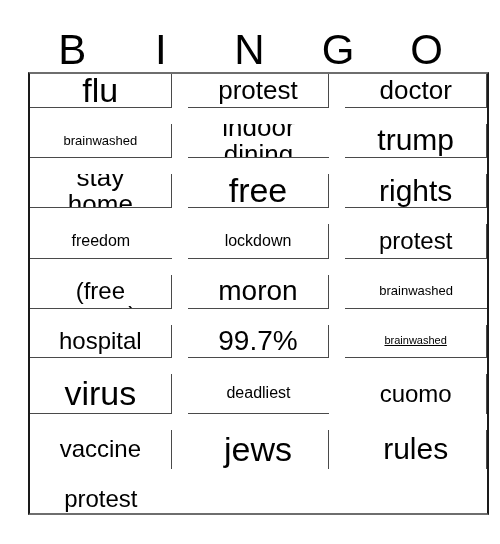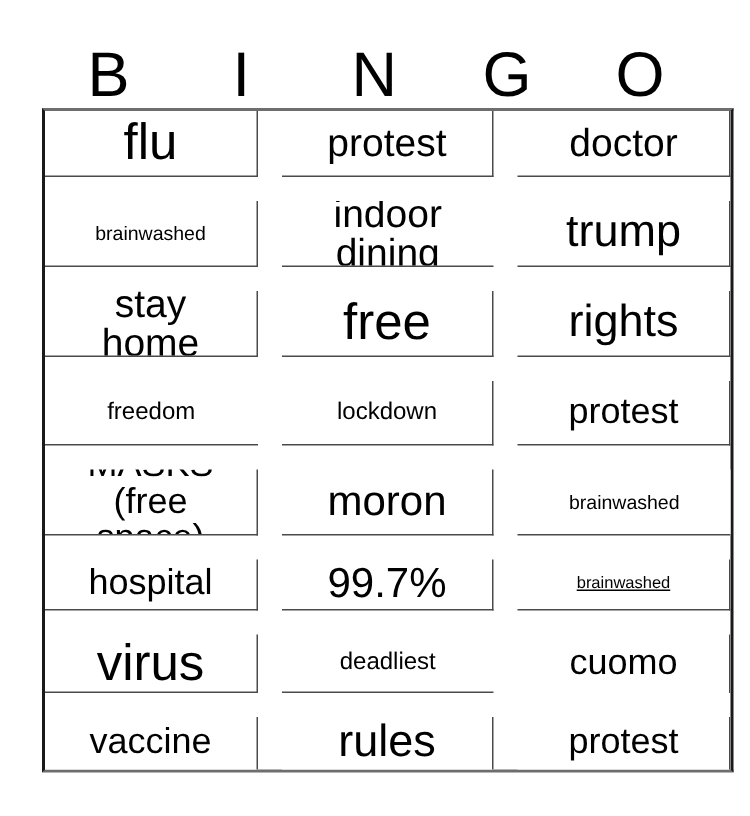--- a/index.html
+++ b/index.html
@@ -173,20 +173,23 @@
       <div class="bingo-cell">
         <span class="cell-text fs-sm">deadliest</span>
       </div>
       <div class="bingo-cell">
         <span class="cell-text fs-md">cuomo</span>
       </div>
       <div class="bingo-cell">
         <span class="cell-text fs-md">vaccine</span>
       </div>
       <div class="bingo-cell">
+        <span class="cell-text fs-xxl">jews</span>
+      </div>
+      <div class="bingo-cell">
         <span class="cell-text fs-xl">rules</span>
       </div>
       <div class="bingo-cell">
         <span class="cell-text fs-md">protest</span>
       </div>
     </div>
 
 </div>
 
 </body></html>

